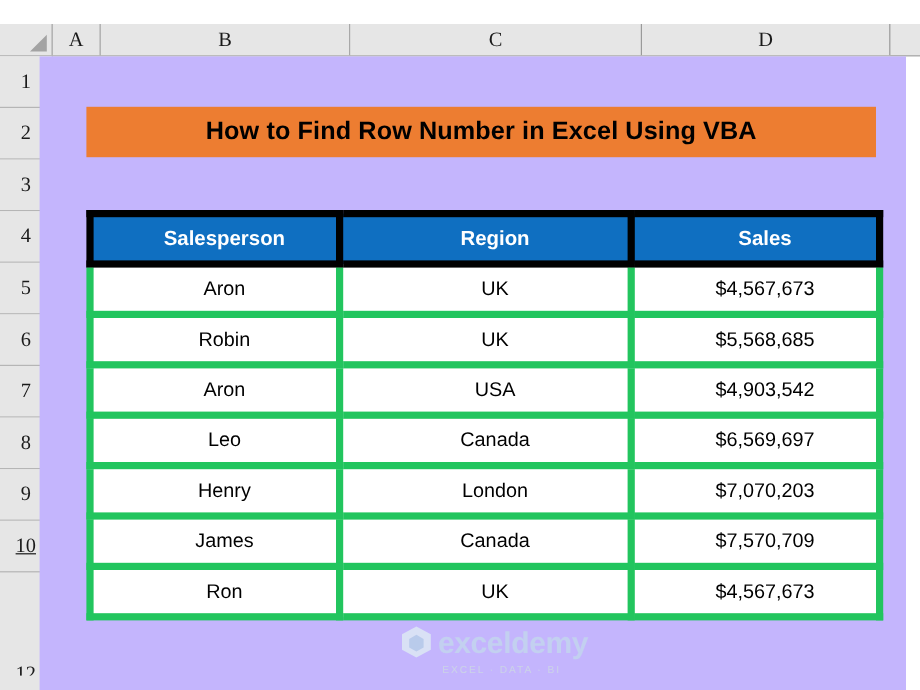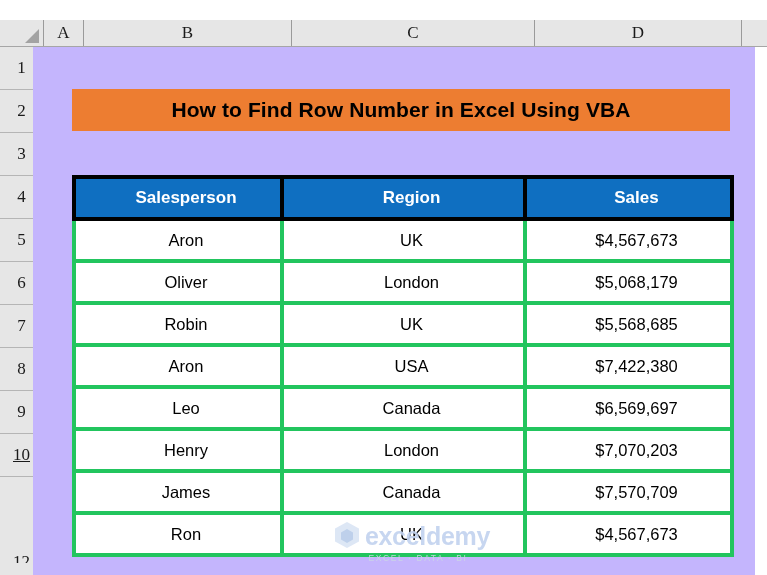--- a/index.html
+++ b/index.html
@@ -102,21 +102,21 @@
 
   
   #data-table {
     position: absolute;
     left: 39px; top: 128px;
     width: 658px;
     border-collapse: collapse;
     table-layout: fixed;
   }
   #data-table th, #data-table td {
-    border: 4px solid #22c55e;
+    border: 6px solid #22c55e;
     height: 42px;
     text-align: center;
     vertical-align: middle;
     font-size: 16.5px;
     color: #000000;
     background: #ffffff;
     padding-left: 16px;
   }
   #data-table th {
     background: #0f6fc1;
@@ -204,33 +204,28 @@
           <th class="col-d">Sales</th>
         </tr>
       </thead>
       <tbody>
         <tr>
           <td class="col-b">Aron</td>
           <td class="col-c">UK</td>
           <td class="col-d">$4,567,673</td>
         </tr>
         <tr>
-          <td class="col-b">Oliver</td>
-          <td class="col-c">London</td>
-          <td class="col-d">$5,068,179</td>
-        </tr>
-        <tr>
           <td class="col-b">Robin</td>
           <td class="col-c">UK</td>
           <td class="col-d">$5,568,685</td>
         </tr>
         <tr>
           <td class="col-b">Aron</td>
           <td class="col-c">USA</td>
-          <td class="col-d">$7,422,380</td>
+          <td class="col-d">$4,903,542</td>
         </tr>
         <tr>
           <td class="col-b">Leo</td>
           <td class="col-c">Canada</td>
           <td class="col-d">$6,569,697</td>
         </tr>
         <tr>
           <td class="col-b">Henry</td>
           <td class="col-c">London</td>
           <td class="col-d">$7,070,203</td>

